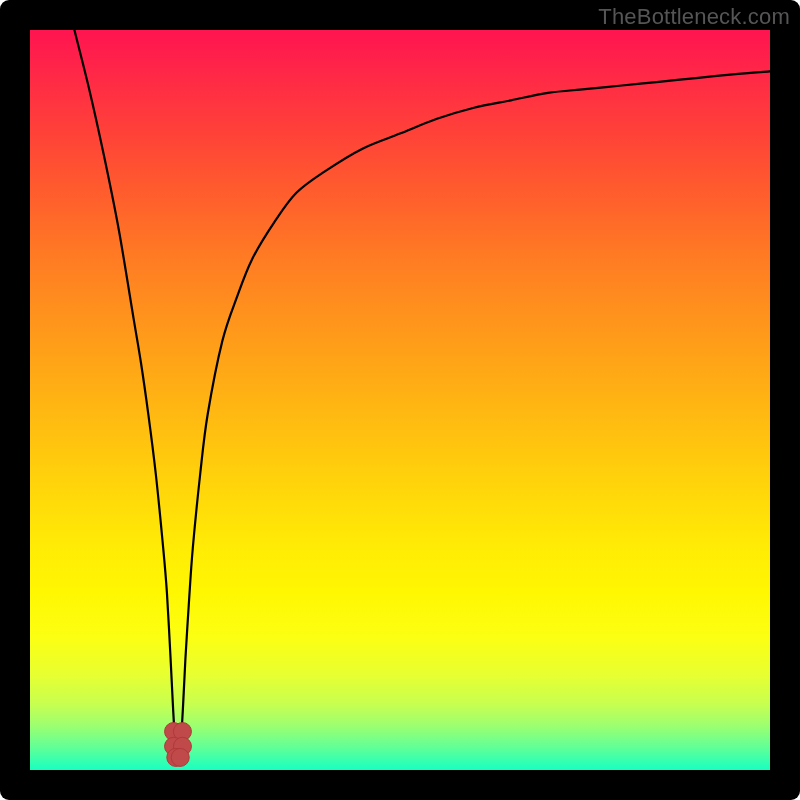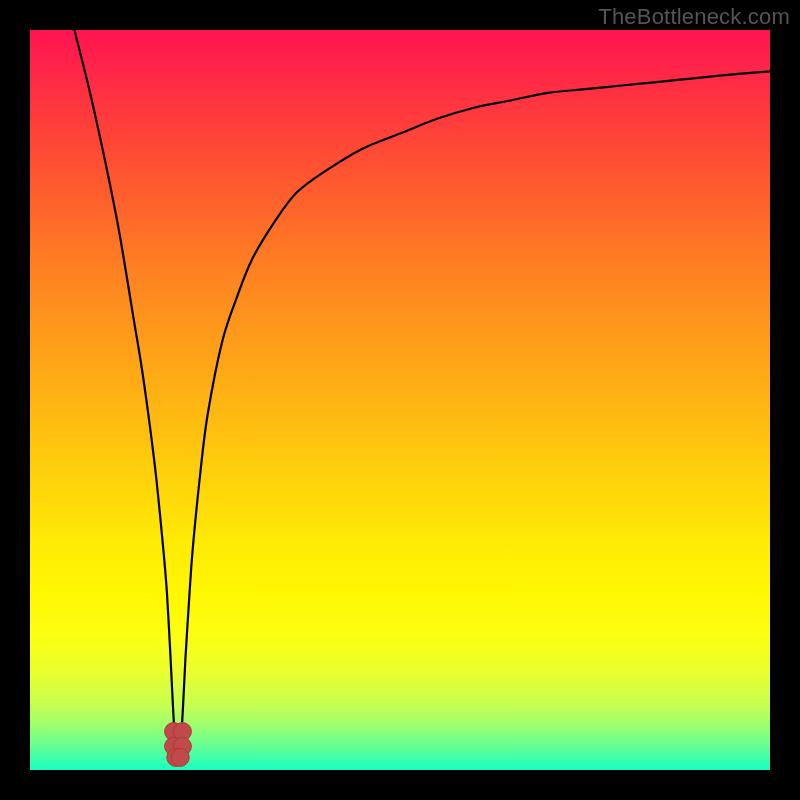--- a/index.html
+++ b/index.html
@@ -8,20 +8,21 @@
     width: 800px;
     height: 800px;
     overflow: hidden;
     font-family: Arial, Helvetica, sans-serif;
   }
   .frame {
     width: 800px;
     height: 800px;
     background: #000;
     position: relative;
+    border-radius: 9px;
   }
   .watermark {
     position: absolute;
     top: 4px;
     right: 10px;
     color: #555;
     font-size: 22px;
     z-index: 20;
     pointer-events: none;
     letter-spacing: 0.2px;

